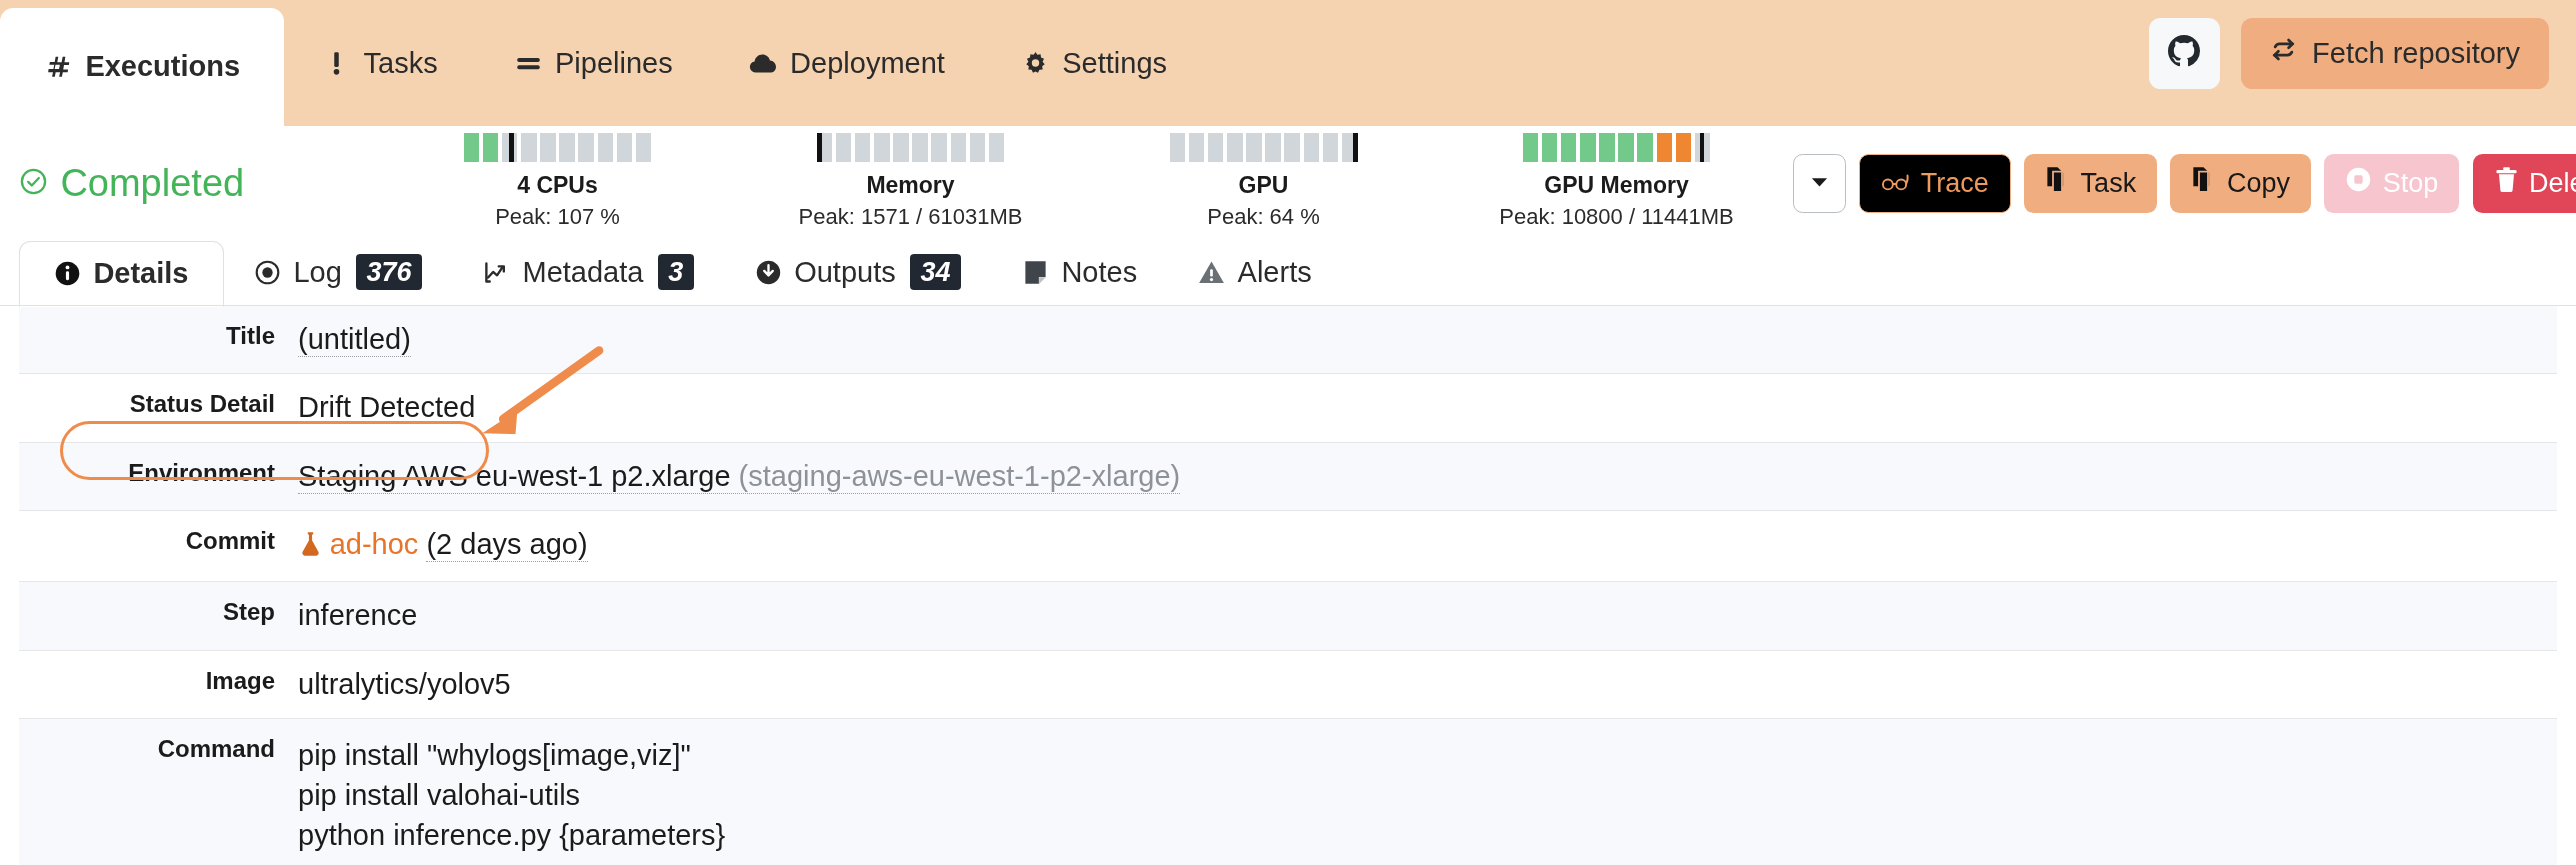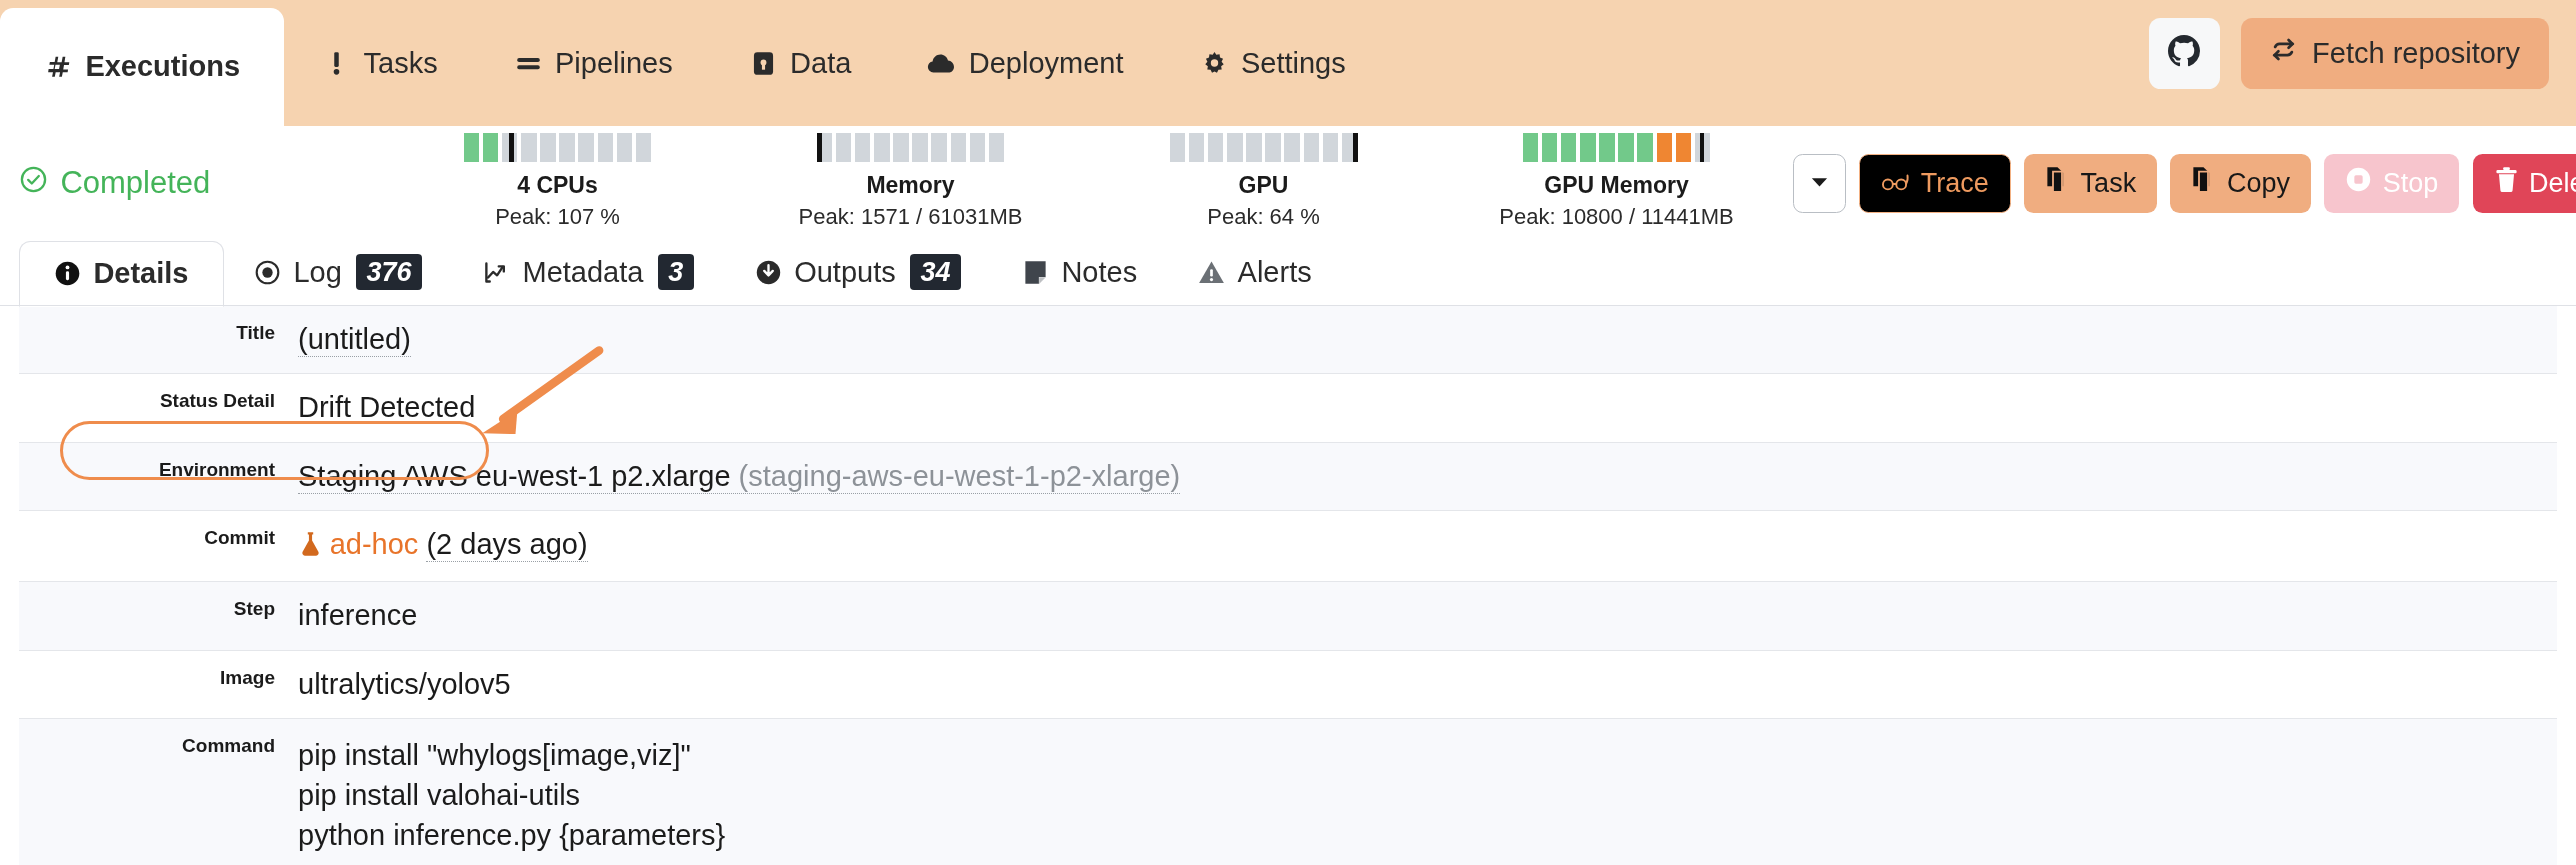--- a/index.html
+++ b/index.html
@@ -75,21 +75,21 @@
   
   .statusbar {
     height: 114px;
     display: flex;
     align-items: center;
     padding: 0 27px 0 19px;
     background: #ffffff;
   }
   .status-pill {
     display: flex; align-items: center; gap: 12.4px;
-    font-size: 31px;
+    font-size: 38px;
     color: #44b459;
     width: 362px;
     flex: 0 0 auto;
   }
   .meters {
     display: flex;
     align-items: flex-start;
     gap: 0;
     flex: 0 0 auto;
   }
@@ -208,21 +208,21 @@
     background: #ffffff;
     margin: 0 19px;
     width: calc(100% - 38px);
   }
   .drow.alt { background: #f8f9fc; }
   .drow-label {
     width: 256px;
     flex: 0 0 auto;
     text-align: right;
     padding: 16px 0 16px 0;
-    font-size: 19px;
+    font-size: 24px;
     font-weight: 700;
     color: #1b1b1b;
     white-space: nowrap;
   }
   .drow-value {
     padding: 16px 0 16px 23px;
     font-size: 29px;
     color: #1b1b1b;
     line-height: 1.22;
   }
@@ -267,30 +267,20 @@
   <div class="topnav-tab">
     <span class="topnav-icon">
       <svg width="27" height="27" viewBox="0 0 24 24" fill="currentColor">
         <rect x="2" y="7" width="20" height="3.6" rx="1.6"></rect>
         <rect x="2" y="13.5" width="20" height="3.6" rx="1.6"></rect>
       </svg>
     </span>
     <span class="lbl">Pipelines</span>
   </div>
 
-  <div class="topnav-tab">
-    <span class="topnav-icon">
-      <svg width="25" height="27" viewBox="0 0 20 24" fill="currentColor">
-        <rect x="1.5" y="2" width="17" height="20" rx="3"></rect>
-        <circle cx="10" cy="11" r="2.6" fill="#f6d3b0"></circle>
-        <rect x="8.6" y="12" width="2.8" height="5.5" fill="#f6d3b0"></rect>
-      </svg>
-    </span>
-    <span class="lbl">Data</span>
-  </div>
 
   <div class="topnav-tab">
     <span class="topnav-icon">
       <svg width="29" height="27" viewBox="0 0 26 20" fill="currentColor">
         <path d="M20.2 18H5.8C2.9 18 .8 15.7.8 13c0-2.5 1.8-4.6 4.2-4.9C5.6 4.6 8.5 2 12 2c3.3 0 6.1 2.3 6.8 5.4 3 .2 5.4 2.7 5.4 5.7 0 2.7-2.1 4.9-4 4.9z"></path>
       </svg>
     </span>
     <span class="lbl">Deployment</span>
   </div>
 

